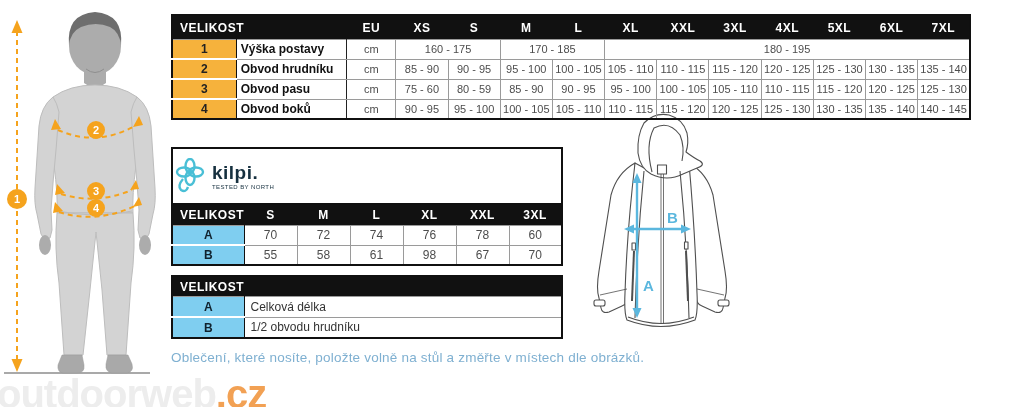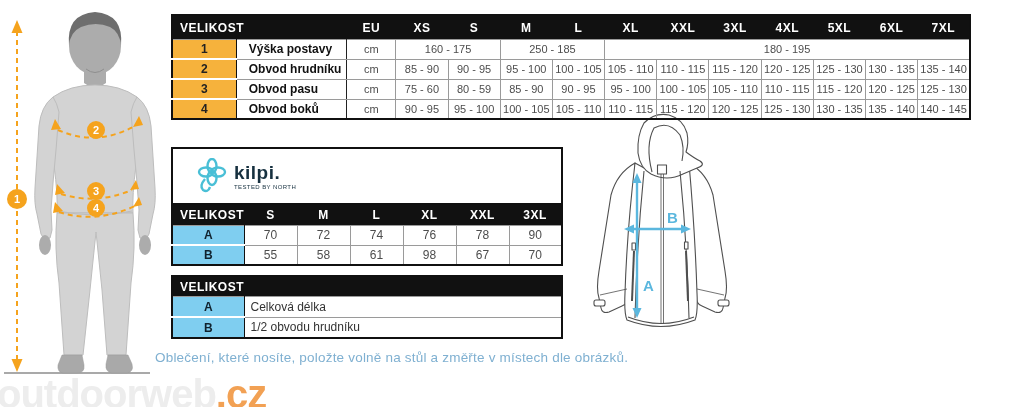--- a/index.html
+++ b/index.html
@@ -48,26 +48,26 @@
   .size-table{position:absolute;left:171px;top:14px;width:800px;z-index:2;
     border:2px solid #101010;font-size:11px;color:#4d4d4d;}
   .size-table th{background:var(--table-header-bg);color:#fff;font-size:12px;
     font-weight:bold;letter-spacing:.5px;height:23px;padding:0;border:none;}
   .size-table th.left{text-align:left;padding-left:7px;}
   .size-table td{border:1px solid #9a9a9a;height:18px;text-align:center;padding:0;}
   .size-table td.num{background:var(--row-label-orange);color:#222;font-weight:bold;
     font-size:12px;border-bottom:2px solid #fff;border-right:1px solid #101010;}
   .size-table tr:last-child td.num{border-bottom:1px solid #101010;}
   .size-table td.name{color:#111;font-weight:bold;font-size:12px;text-align:left;
-    padding-left:12px;border-right:1.5px solid #222;}
+    padding-left:4px;border-right:1.5px solid #222;}
 
   .mid-block{position:absolute;left:171px;top:147px;width:392px;z-index:2;}
   .logo-box{border:2px solid #101010;border-bottom:none;height:54px;background:#fff;
     display:flex;align-items:center;}
-  .brand{display:flex;align-items:center;gap:7px;padding-left:24px;width:118px;}
+  .brand{display:flex;align-items:center;gap:7px;padding-left:2px;width:118px;}
   .brand-text{display:flex;flex-direction:column;line-height:1;}
   .brand-name{font-weight:bold;font-size:19px;color:var(--brand-navy);letter-spacing:.5px;}
   .brand-tagline{font-size:6px;color:var(--brand-navy);letter-spacing:.4px;margin-top:2px;}
   .product-name{flex:1;text-align:center;font-size:13.5px;font-weight:bold;color:#2b2b2b;
     letter-spacing:1.5px;white-space:pre;}
   .prod-table{width:392px;border:2px solid #101010;font-size:12px;color:#4d4d4d;}
   .prod-table th{background:var(--table-header-bg);color:#fff;font-size:12px;font-weight:bold;
     letter-spacing:.5px;height:20px;padding:0;border:none;}
   .prod-table th.left{text-align:left;padding-left:7px;}
   .prod-table td{border:1px solid #9a9a9a;height:18px;text-align:center;padding:0;}
@@ -77,21 +77,21 @@
 
   .legend-table{position:absolute;left:171px;top:275px;width:392px;z-index:2;
     border:2px solid #101010;font-size:12px;color:#333;}
   .legend-table th{background:var(--table-header-bg);color:#fff;font-size:12px;font-weight:bold;
     letter-spacing:.5px;height:19px;text-align:left;padding:0 0 0 7px;border:none;}
   .legend-table td{border:1px solid #9a9a9a;height:19px;padding:0;}
   .legend-table td.ab{text-align:center;}
   .legend-table td.desc{text-align:left;padding-left:6px;margin-left:32px;}
 
   
-  .notes{position:absolute;left:155px;top:347px;z-index:2;font-size:13.5px;
+  .notes{position:absolute;left:171px;top:347px;z-index:2;font-size:13.5px;
     color:var(--note-blue);line-height:22px;letter-spacing:.2px;}
 </style>
 </head>
 <body>
 
 <div id="stage">
 
   <div class="watermark"><span class="wm-name">outdoorweb</span><span class="wm-tld">.cz</span></div>
 
   <svg class="figure-svg" width="165" height="407" viewBox="0 0 165 407">
@@ -165,21 +165,21 @@
       <th>4XL</th>
       <th>5XL</th>
       <th>6XL</th>
       <th>7XL</th>
     </tr>
     <tr>
       <td class="num">1</td>
       <td class="name">Výška postavy</td>
       <td>cm</td>
       <td colspan="2">160 - 175</td>
-      <td colspan="2">250 - 185</td>
+      <td colspan="2">170 - 185</td>
       <td colspan="7">180 - 195</td>
     </tr>
     <tr>
       <td class="num">2</td>
       <td class="name">Obvod hrudníku</td>
       <td>cm</td>
       <td>85 - 90</td>
       <td>90 - 95</td>
       <td>95 - 100</td>
       <td>100 - 105</td>
@@ -259,21 +259,21 @@
         <th>XXL</th>
         <th>3XL</th>
       </tr>
       <tr>
         <td class="ab">A</td>
         <td>70</td>
         <td>72</td>
         <td>74</td>
         <td>76</td>
         <td>78</td>
-        <td>90</td>
+        <td>60</td>
       </tr>
       <tr>
         <td class="ab">B</td>
         <td>55</td>
         <td>58</td>
         <td>61</td>
         <td>98</td>
         <td>67</td>
         <td>70</td>
       </tr>

